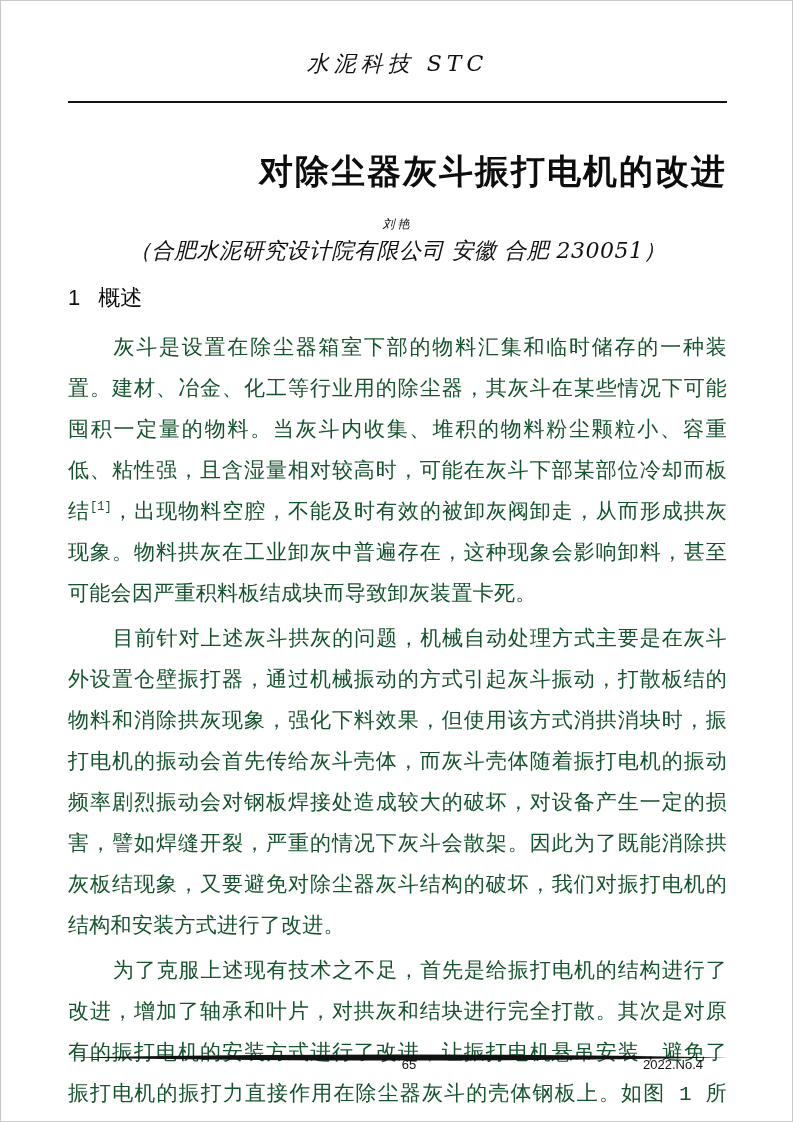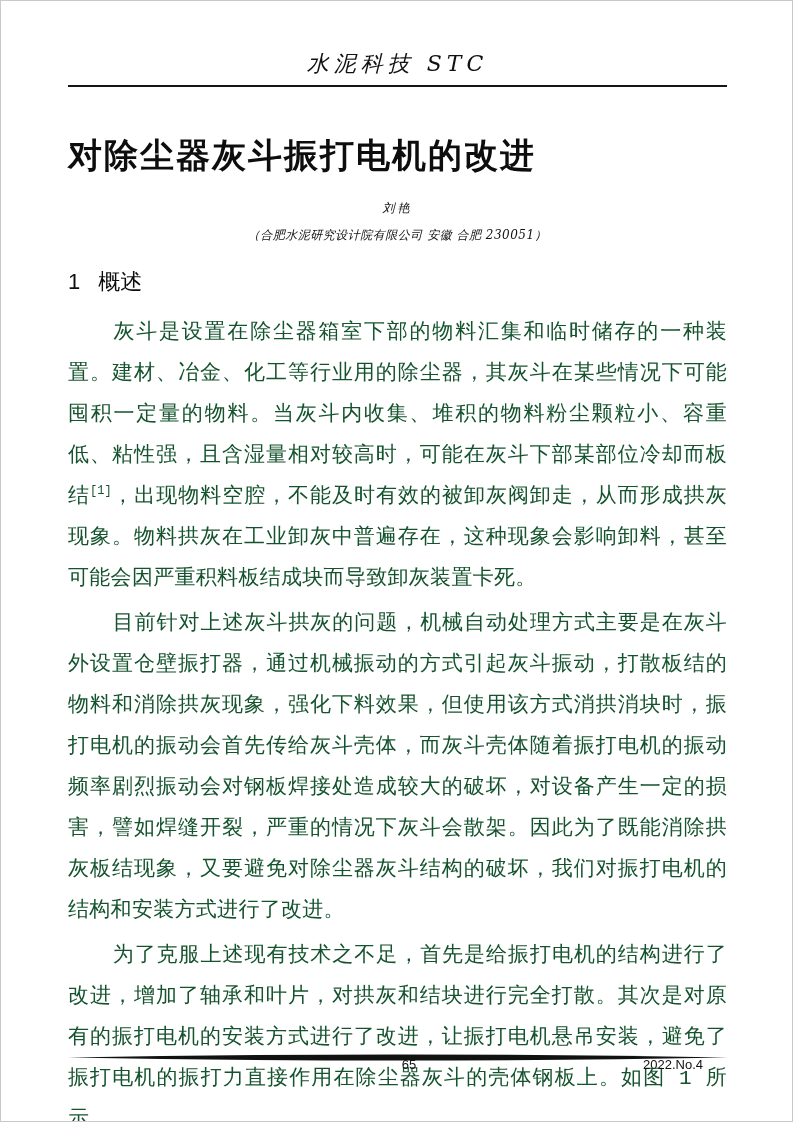--- a/index.html
+++ b/index.html
@@ -27,46 +27,46 @@
   .journal-header {
     padding-top: 50px;
     text-align: center;
     font-family: "DejaVu Serif", serif;
     font-style: italic;
     font-size: 22px;
     line-height: 26px;
     letter-spacing: 5px;
     color: #111111;
     border-bottom: 2px solid #151515;
-    padding-bottom: 8px;
+    padding-bottom: 24px;
   }
 
   
   .article-title {
     margin-top: 48px;
-    text-align: left;
+    text-align: right;
     font-family: "Liberation Sans", sans-serif;
     font-weight: bold;
     font-size: 34px;
     line-height: 40px;
     letter-spacing: 2px;
     color: #0d0d0d;
   }
   .author-line {
     margin-top: 20px;
     text-align: center;
     font-size: 12px;
     line-height: 20px;
     letter-spacing: 3px;
     font-style: italic;
   }
   .affiliation-line {
     margin-top: 6px;
     text-align: center;
-    font-size: 12px;
+    font-size: 22px;
     line-height: 22px;
     letter-spacing: 0.5px;
     font-style: italic;
   }
 
   
   .section-heading {
     margin-top: 23px;
     font-family: "Liberation Sans", sans-serif;
     font-weight: normal;

